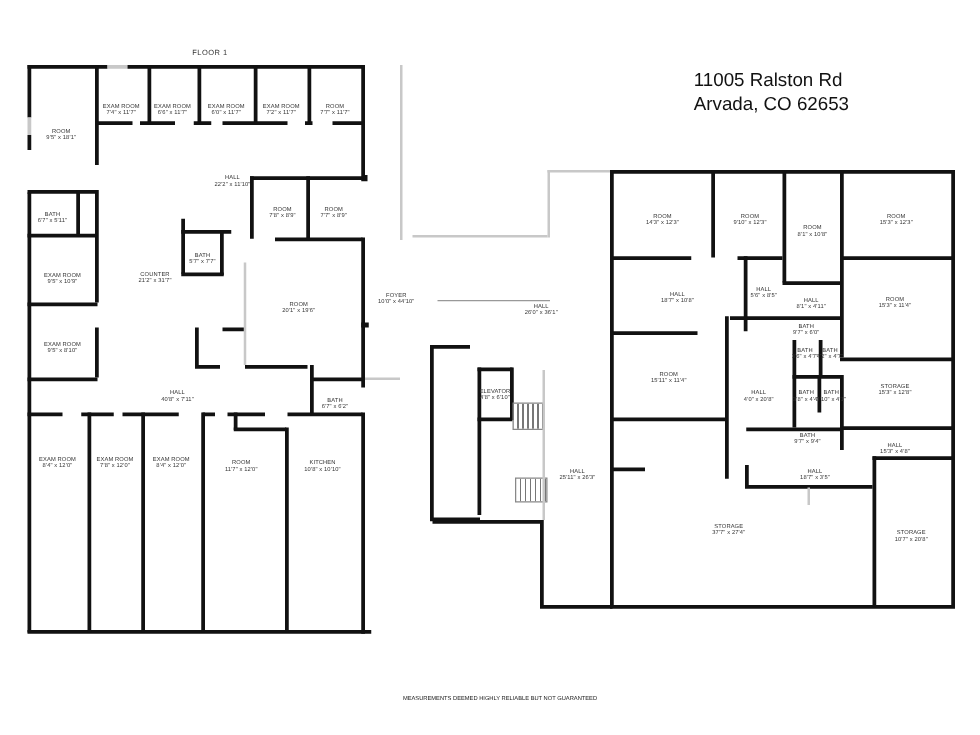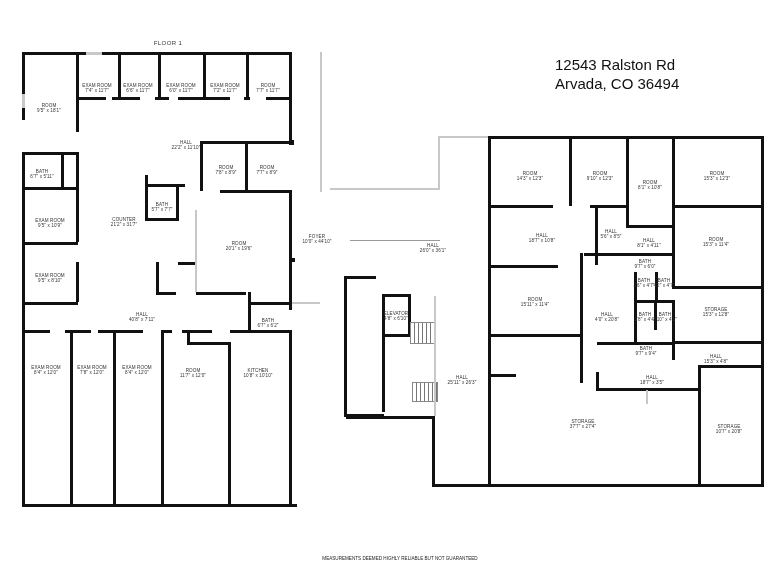--- a/index.html
+++ b/index.html
@@ -16,22 +16,22 @@
   .thin{position:absolute;background:#999;}
 </style>
 </head>
 <body>
 
 <div class="plan">
 
   <div class="floor-title">FLOOR 1</div>
 
   <div class="address">
-    <div>12543 Ralston Rd</div>
-    <div>Arvada, CO  36494</div>
+    <div>11005 Ralston Rd</div>
+    <div>Arvada, CO  62653</div>
   </div>
 
   <div>
 
     <div class="w" style="left:22px;top:52px;width:64px;height:3px;"></div>
     <div class="g" style="left:86px;top:52px;width:16px;height:3px;"></div>
     <div class="w" style="left:102px;top:52px;width:190px;height:3px;"></div>
     <div class="w" style="left:22px;top:52px;width:3px;height:42px;"></div>
     <div class="g" style="left:22px;top:94px;width:3px;height:14px;"></div>
     <div class="w" style="left:22px;top:108px;width:3px;height:12px;"></div>

